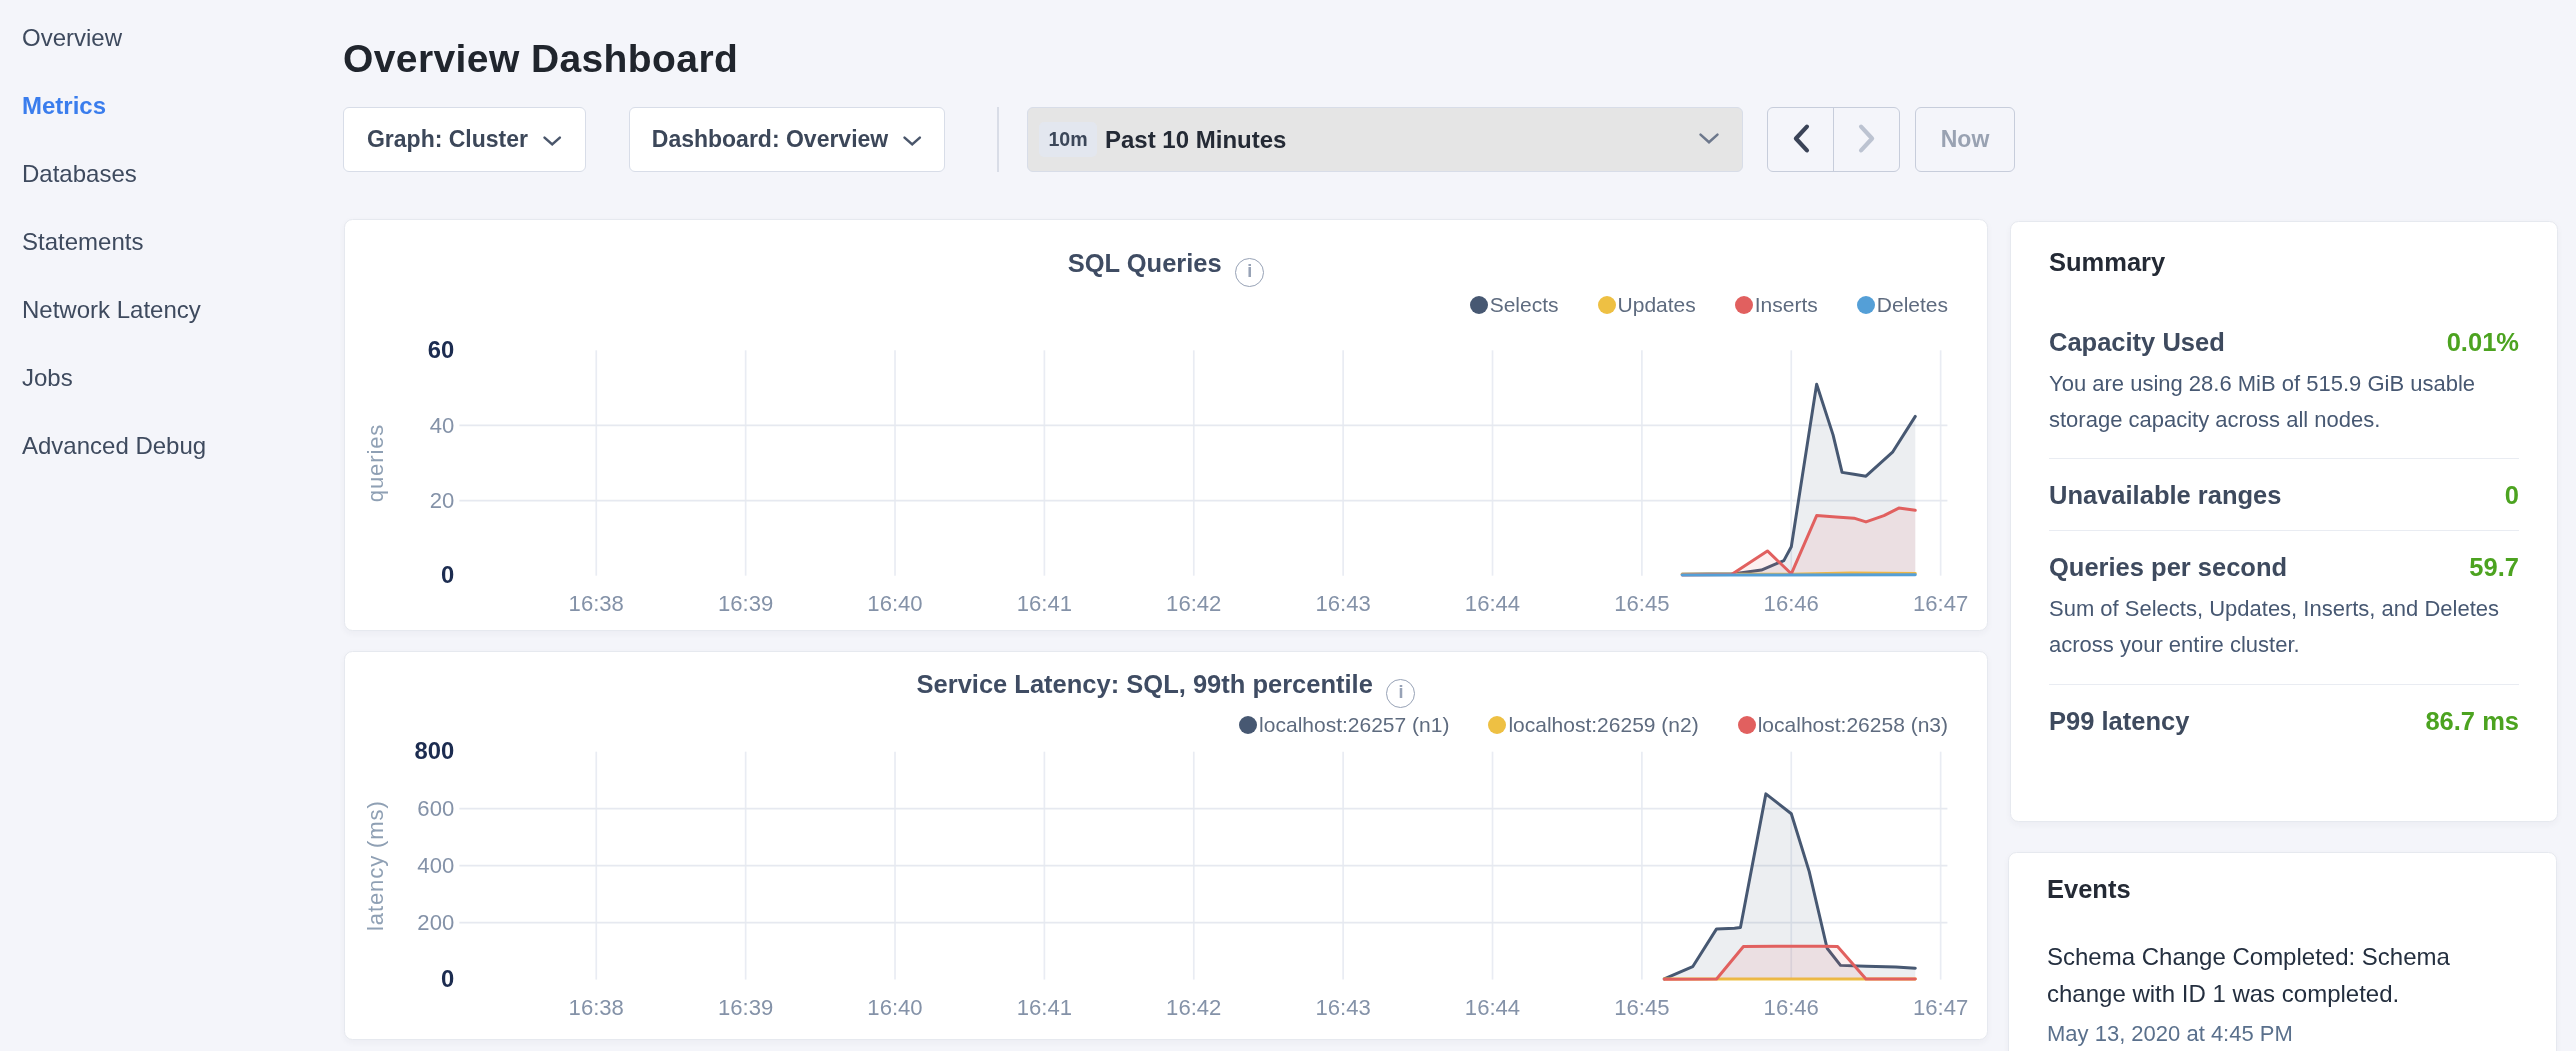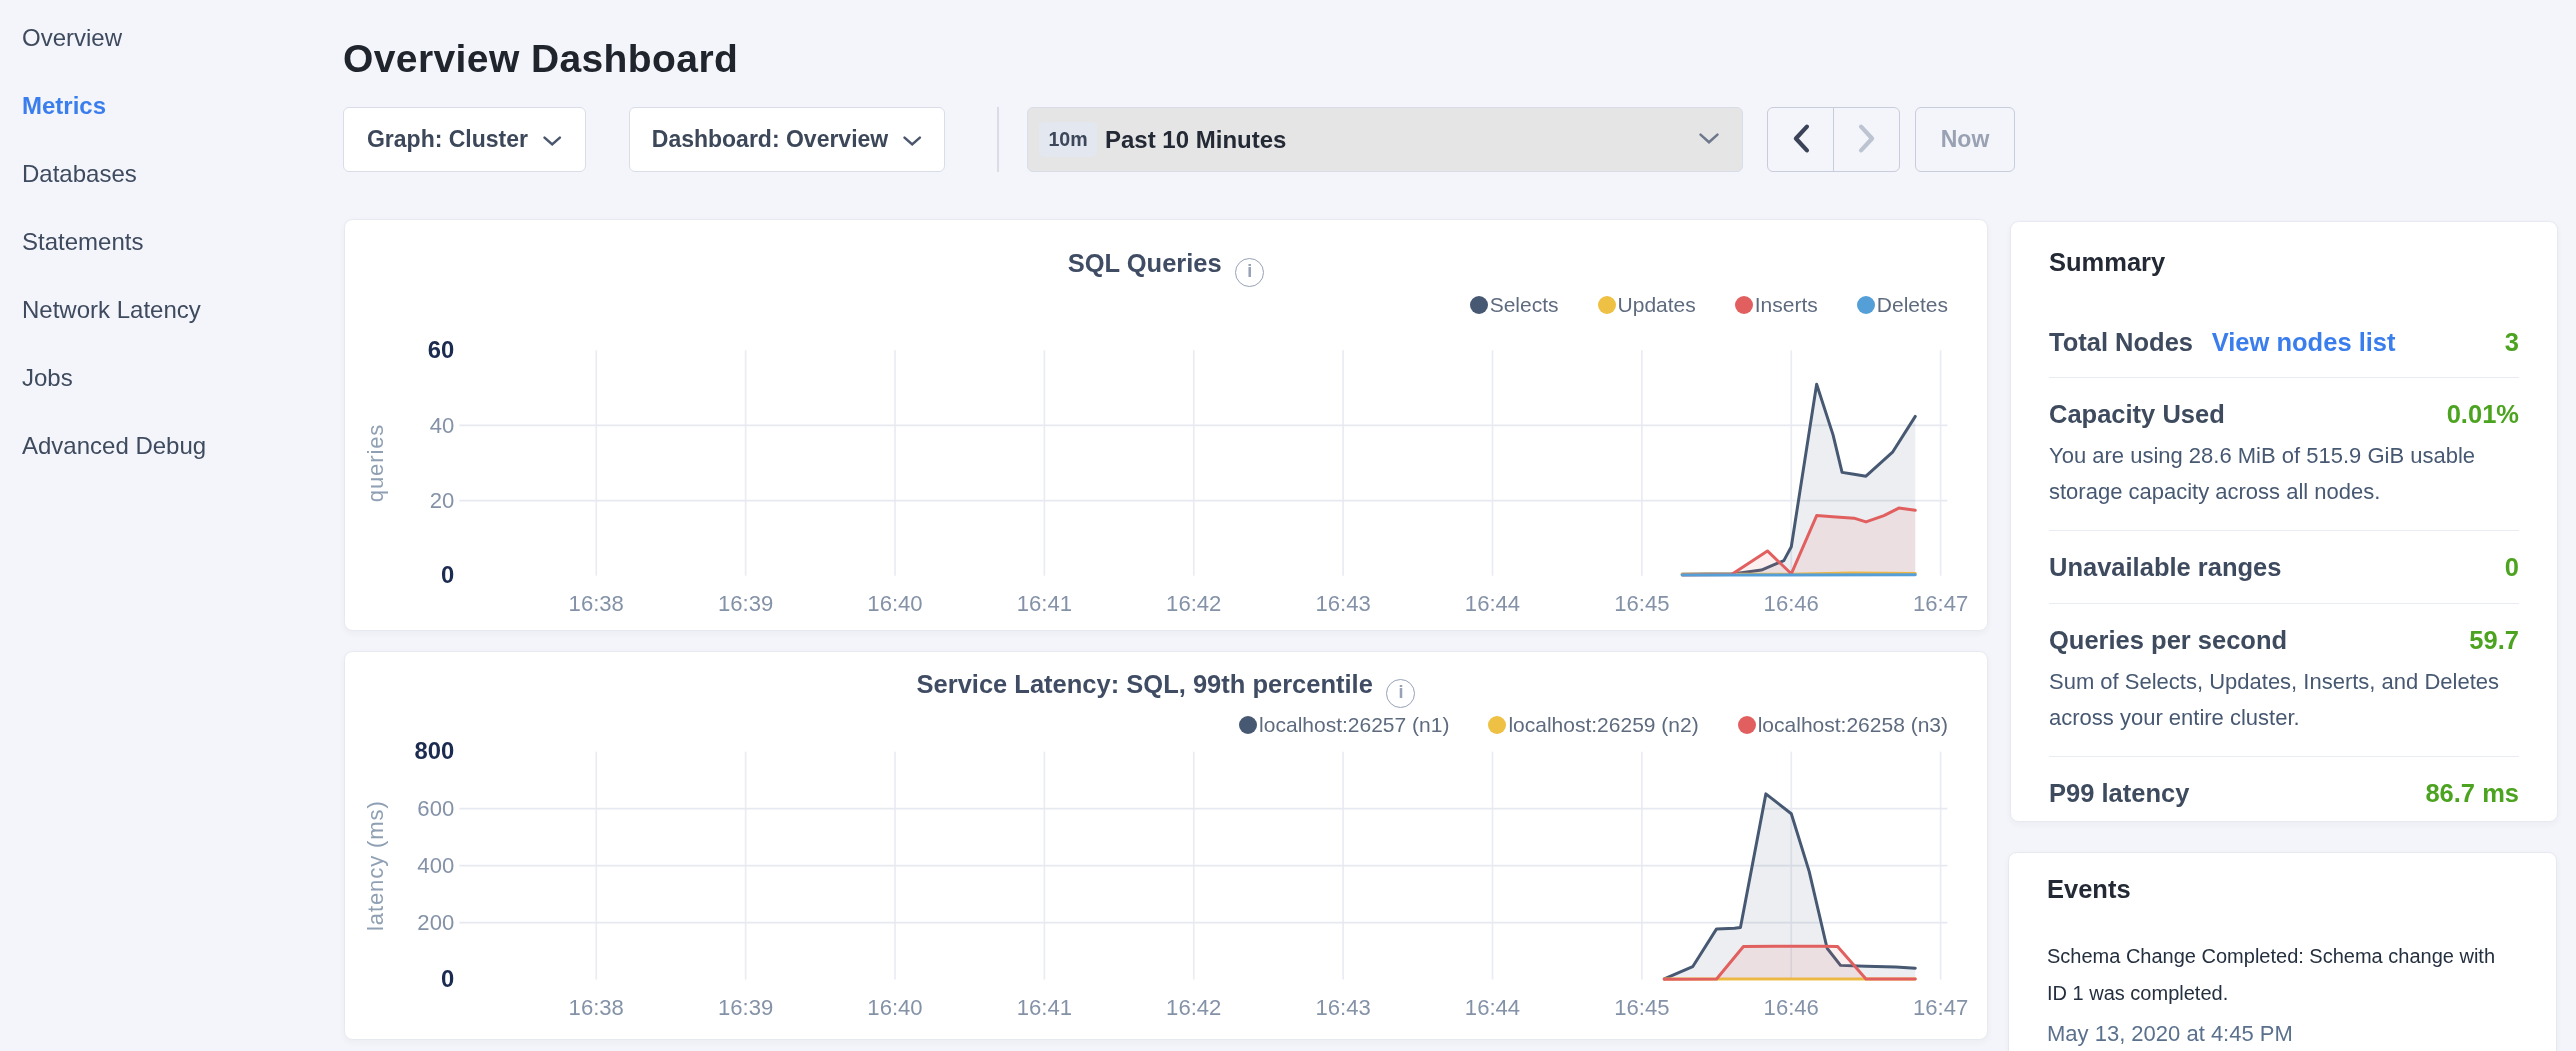--- a/index.html
+++ b/index.html
@@ -102,21 +102,21 @@
   .sum-row { padding:22px 0 20.4px 0; }
   .sum-row + .sum-row { border-top:1.7px solid #e9ecf2; }
   .sum-head { display:flex; align-items:baseline; }
   .sum-label { font-size:25.5px; font-weight:700; color:#3e4a5e; }
   .sum-link { font-size:25.5px; font-weight:600; color:#3a7ded; margin-left:18.7px; cursor:pointer; }
   .sum-value { margin-left:auto; font-size:25.5px; font-weight:700; color:#4ca320; }
   .sum-desc { margin-top:9px; font-size:22px; line-height:36px; color:#475872; }
 
   .card-events { padding:22px 38px 0 38px; }
   .card-events .panel-title { margin-bottom:34px; }
-  .event-text { font-size:20px; line-height:37px; color:#242f3f; }
+  .event-text { font-size:24px; line-height:37px; color:#242f3f; }
   .event-time { margin-top:8.5px; font-size:22px; color:#5a708c; }
 </style>
 </head>
 <body>
 
 <div id="root">
 
   <nav class="sidebar">
     <div class="side-item">Overview</div>
     <div class="side-item active">Metrics</div>
@@ -289,27 +289,20 @@
       <path d="M1957.0 1151.3 L1990.4 1136.9 L2018.5 1092.4 L2039.6 1091.7 L2046.6 1090.7 L2076.5 933.6 L2106.4 957.0 L2127.4 1024.7 L2148.5 1115.2 L2164.3 1135.3 L2194.2 1136.3 L2229.3 1137.3 L2252.2 1138.6" fill="none" stroke="#475872" stroke-width="3.5" stroke-linejoin="round" stroke-linecap="round"></path>
       <path d="M1957.0 1152 L1957.0 1151.3 L2252.2 1151.3 L2252.2 1152 Z" fill="#eec043" fill-opacity="0.1" stroke="none"></path>
       <path d="M1957.0 1151.3 L2252.2 1151.3" fill="none" stroke="#eec043" stroke-width="3.5" stroke-linejoin="round" stroke-linecap="round"></path>
       <path d="M1957.0 1152 L1957.0 1151.7 L2018.5 1151.3 L2050.1 1113.1 L2088.8 1112.8 L2141.5 1112.8 L2160.8 1113.1 L2194.2 1151.3 L2252.2 1151.3 L2252.2 1152 Z" fill="#e1605f" fill-opacity="0.1" stroke="none"></path>
       <path d="M1957.0 1151.7 L2018.5 1151.3 L2050.1 1113.1 L2088.8 1112.8 L2141.5 1112.8 L2160.8 1113.1 L2194.2 1151.3 L2252.2 1151.3" fill="none" stroke="#e1605f" stroke-width="3.5" stroke-linejoin="round" stroke-linecap="round"></path>
     </svg>
 
   <div class="card card-summary">
     <div class="panel-title">Summary</div>
 
-    <div class="sum-row">
-      <div class="sum-head">
-        <span class="sum-label">Total Nodes</span>
-        <span class="sum-link">View nodes list</span>
-        <span class="sum-value">3</span>
-      </div>
-    </div>
 
     <div class="sum-row">
       <div class="sum-head">
         <span class="sum-label">Capacity Used</span>
         <span class="sum-value">0.01%</span>
       </div>
       <div class="sum-desc">You are using 28.6 MiB of 515.9 GiB usable storage capacity across all nodes.</div>
     </div>
 
     <div class="sum-row">

